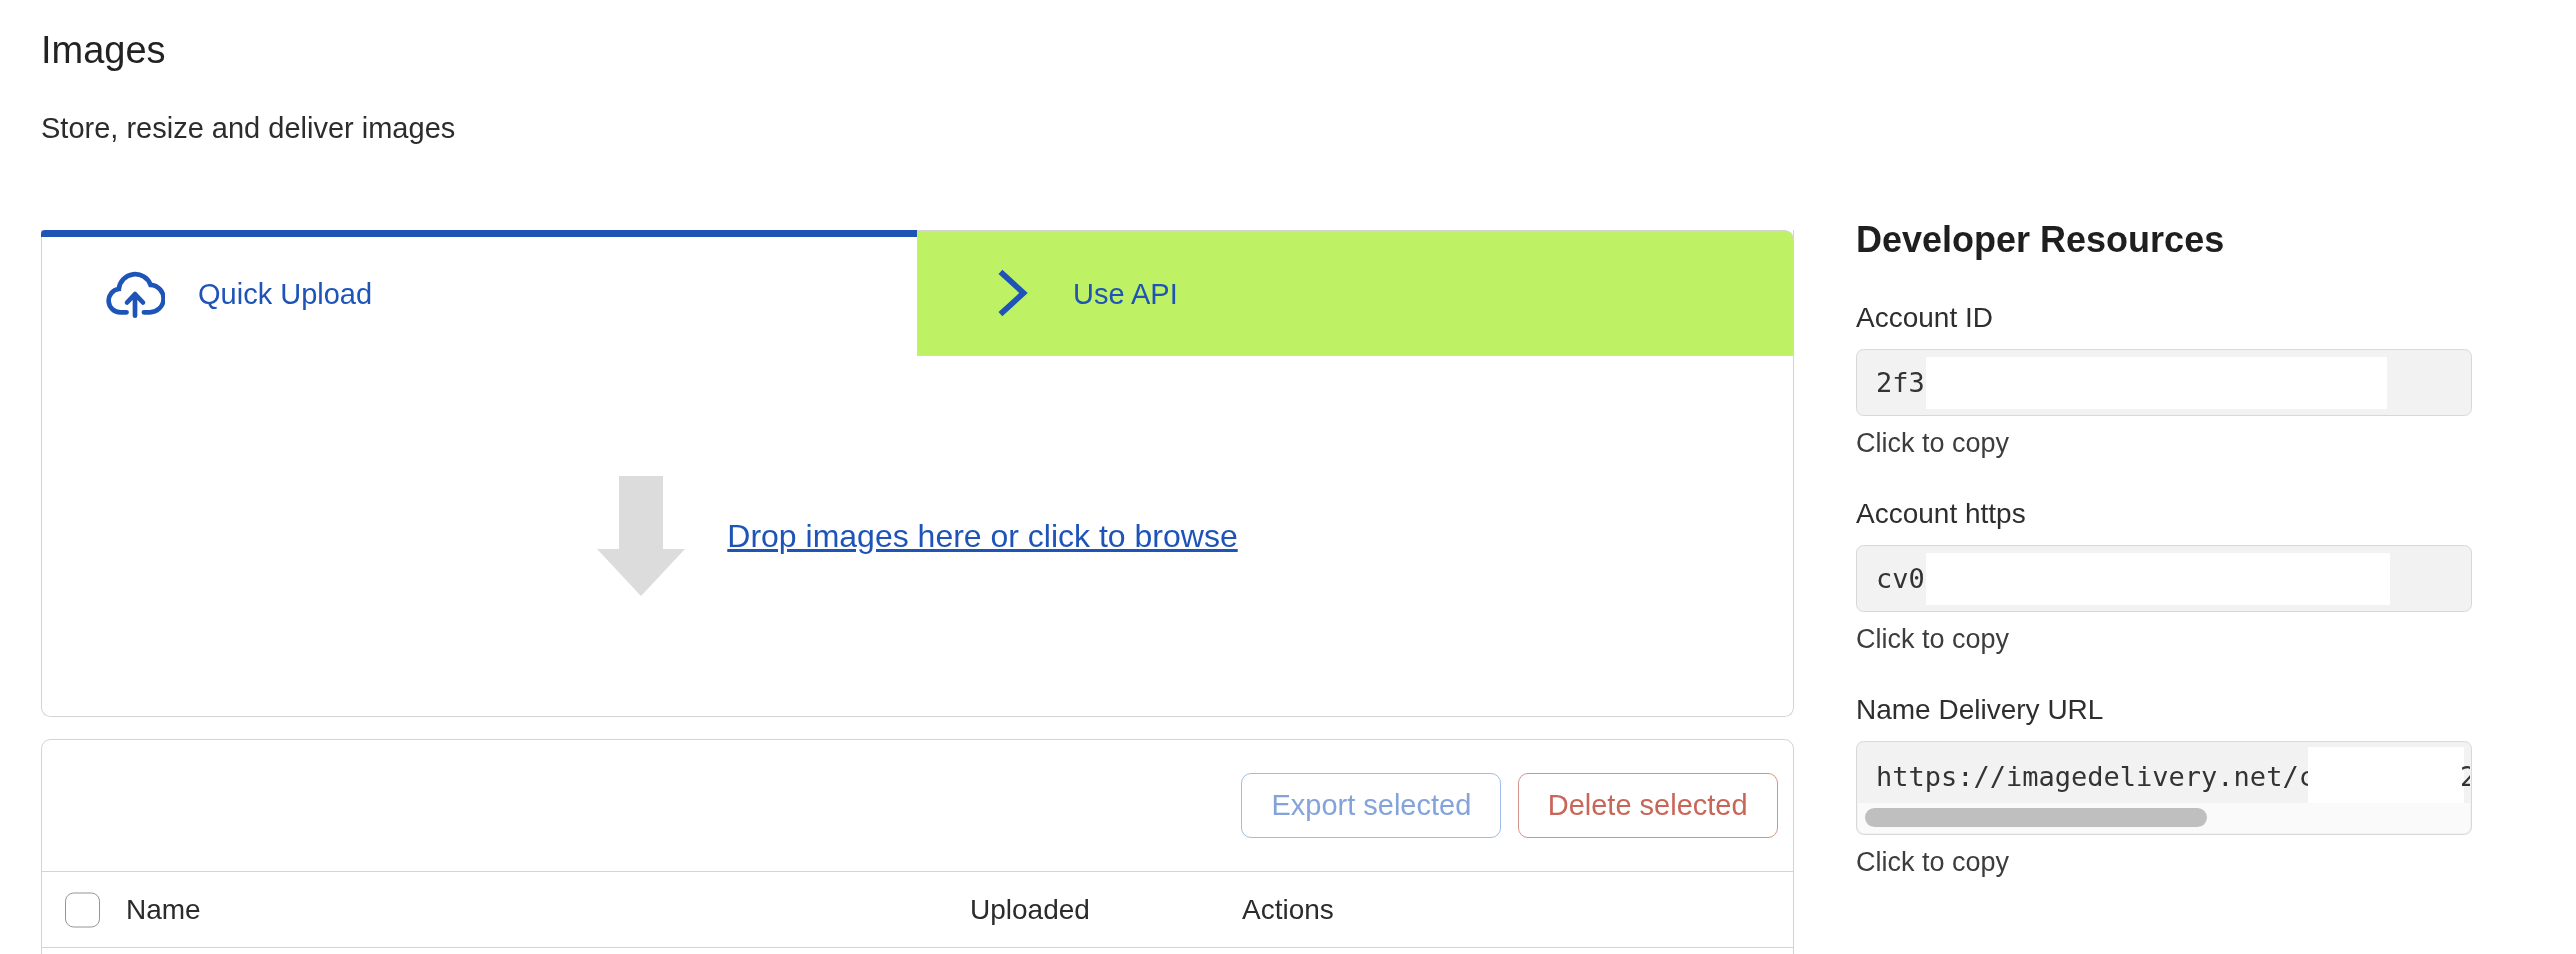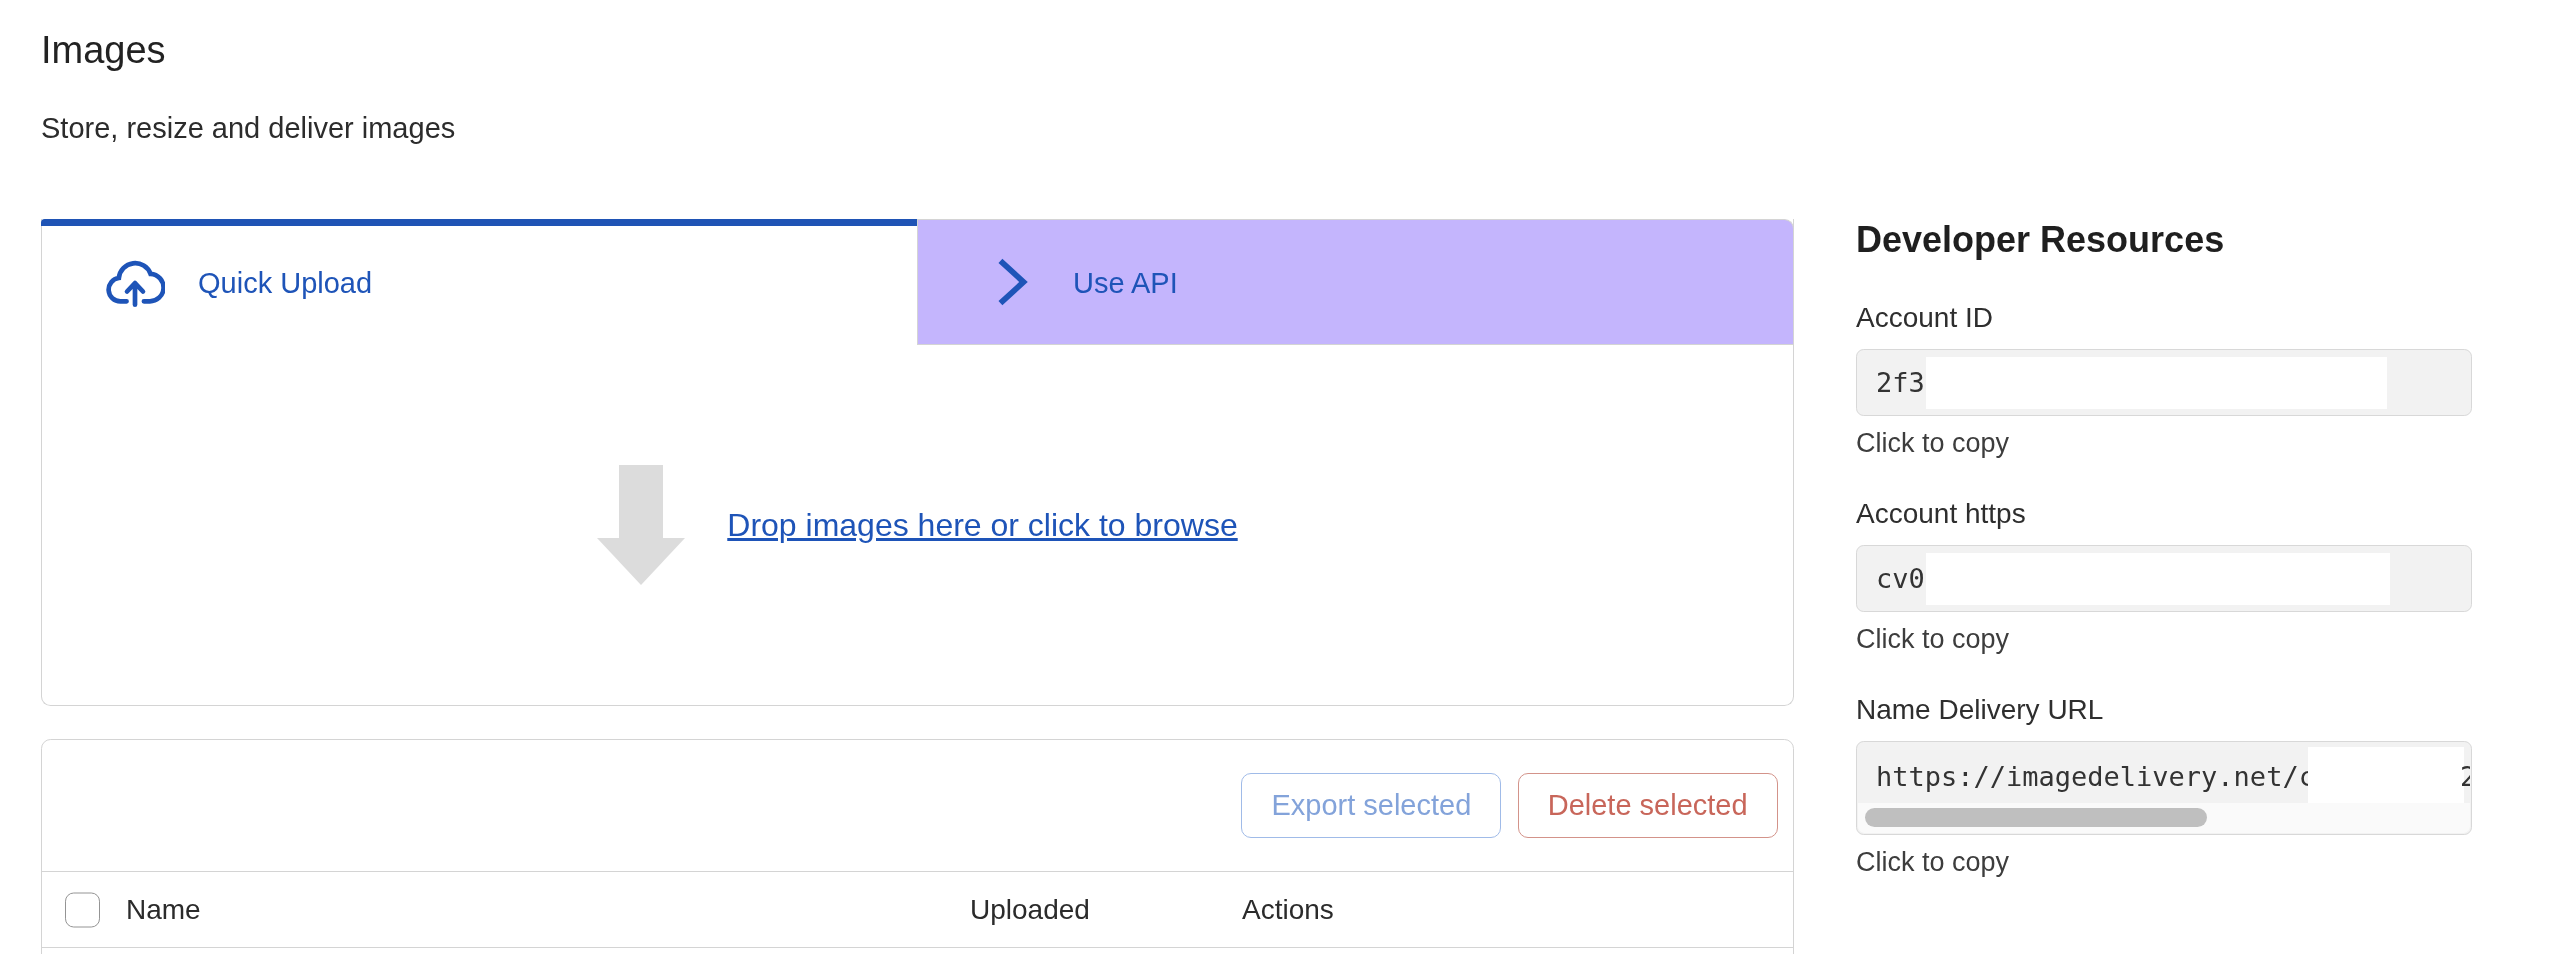--- a/index.html
+++ b/index.html
@@ -20,29 +20,29 @@
   *{box-sizing:border-box;margin:0;padding:0;}
   html,body{width:2576px;height:954px;background:#ffffff;overflow:hidden;
     font-family:"Liberation Sans",sans-serif;color:var(--ink);}
   .app{position:relative;width:2576px;height:954px;}
 
   
   .page-title{position:absolute;left:41px;top:29px;font-size:38px;font-weight:normal;color:#222;}
   .page-subtitle{position:absolute;left:41px;top:112px;font-size:29px;color:#2c2c2c;}
 
   
-  .upload-card{position:absolute;left:41px;top:219px;width:1753px;height:487px;
+  .upload-card{position:absolute;left:41px;top:230px;width:1753px;height:487px;
     border:1px solid var(--border);border-top:none;border-radius:0 0 9.6px 9.6px;background:#fff;}
   .tab{position:absolute;top:0;height:126px;display:flex;align-items:center;cursor:pointer;}
   .tab-active{left:0;width:876px;padding-left:63px;border-right:1px solid var(--border);}
   .accent-bar{position:absolute;top:0;left:-1px;right:0;height:6.7px;background:var(--accent-bar);
     border-radius:3.8px 0 0 0;}
   .tab-inactive{left:876px;right:0;padding-left:68px;border-top:1px solid var(--border);
     border-bottom:1px solid var(--border);border-right:1px solid var(--border);
-    margin-right:-1px;border-radius:0 9.6px 0 0;background:#c4b5fd;}
+    margin-right:-1px;border-radius:0 9.6px 0 0;background:#bef264;}
   .tab .icon{display:flex;align-items:center;color:var(--accent);flex:none;}
   .tab-active .icon{margin-right:33px;margin-top:3.8px;}
   .tab-inactive .icon{margin-right:37px;}
   .tab-label{font-size:29px;color:var(--accent);margin-top:3.8px;}
 
   
   .dropzone{position:absolute;left:0;right:0;top:126px;bottom:0;display:flex;
     align-items:center;justify-content:center;gap:42px;cursor:pointer;}
   .drop-arrow{position:relative;width:88px;height:120px;flex:none;}
   .drop-arrow .shaft{position:absolute;left:22px;top:0;width:44px;height:73px;background:var(--arrow-gray);}

